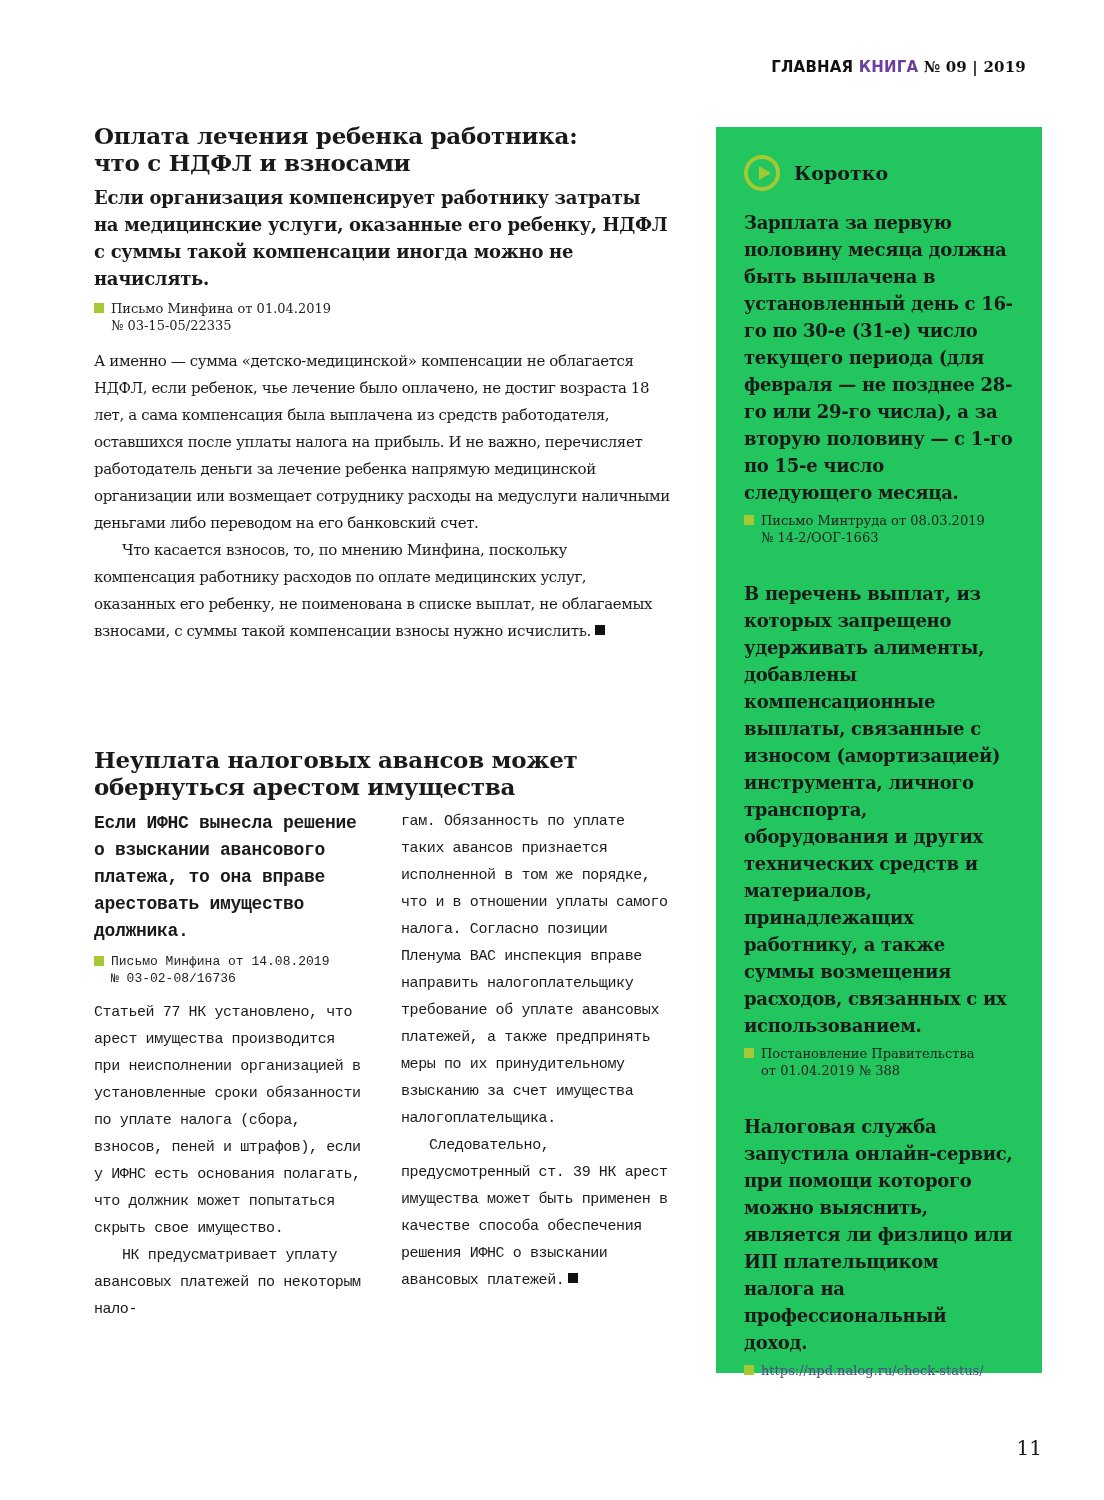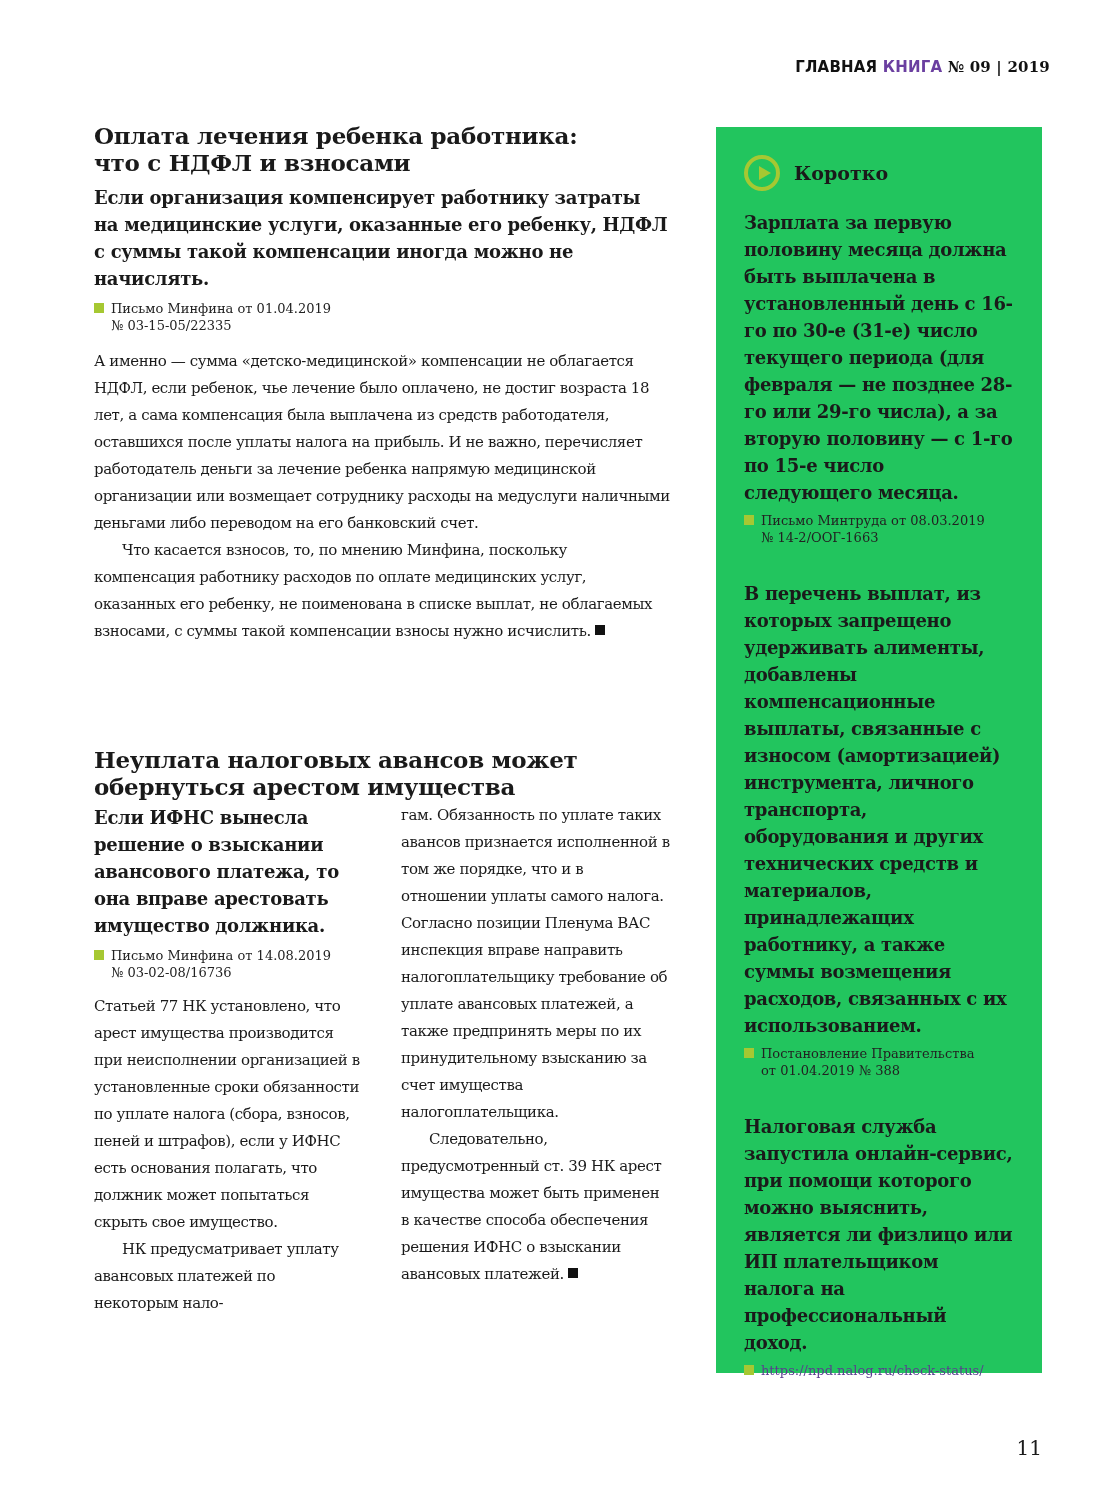--- a/index.html
+++ b/index.html
@@ -1,33 +1,33 @@
 <!DOCTYPE html>
 <html><head>
 <meta charset="utf-8">
 <style>
   html, body { margin: 0; padding: 0; }
   body { width: 1104px; height: 1500px; background: #ffffff; position: relative; overflow: hidden; color: #1a1a1a; font-family: "DejaVu Serif", serif; }
-  .header { position: absolute; right: 54px; top: 58px; font-family: "DejaVu Sans", sans-serif; font-size: 15px; font-weight: bold; letter-spacing: 0.2px; }
+  .header { position: absolute; right: 78px; top: 58px; font-family: "DejaVu Sans", sans-serif; font-size: 15px; font-weight: bold; letter-spacing: 0.2px; }
   .header .brand1 { color: #111; }
   .header .brand2 { color: #6b3fa0; }
   .header .issue { font-family: "DejaVu Serif", serif; color: #111; }
 
   .main { position: absolute; left: 94px; top: 122px; width: 576px; }
   h2 { font-family: "DejaVu Serif", serif; font-weight: bold; font-size: 23px; line-height: 27px; margin: 0; letter-spacing: -0.3px; }
   .lead { font-weight: bold; font-size: 18px; line-height: 27px; margin: 8px 0 0 0; letter-spacing: -0.3px; }
   .source { display: flex; align-items: flex-start; margin-top: 8px; font-size: 13px; line-height: 17px; color: #222; }
   .source .mark { width: 10px; height: 10px; background: #a6c832; margin: 3px 7px 0 0; flex: none; }
   .body { font-size: 15px; line-height: 27px; margin: 0; letter-spacing: -0.4px; }
   .body.indent { text-indent: 28px; }
   .endmark { display: inline-block; width: 10px; height: 10px; background: #111; margin-left: 4px; vertical-align: 1px; }
 
   .article1 .body:first-of-type { margin-top: 14px; }
   .article2 { position: absolute; left: 94px; top: 746px; width: 576px; }
-  .cols { display: flex; gap: 38px; margin-top: 2px; }
+  .cols { display: flex; gap: 38px; margin-top: 8px; font-family: Liberation Mono, monospace; }
   .col { width: 272px; }
   .col .lead { margin-top: 2px; }
 
   .sidebar { position: absolute; left: 716px; top: 127px; width: 326px; height: 1246px; background: #22c55e; }
   .side-inner { padding: 28px 28px 0 28px; }
   .side-head { display: flex; align-items: center; }
   .play { width: 36px; height: 36px; border: 4px solid #a6c832; border-radius: 50%; box-sizing: border-box; position: relative; flex: none; }
   .play::after { content: ""; position: absolute; left: 11px; top: 7px; border-left: 12px solid #a6c832; border-top: 7px solid transparent; border-bottom: 7px solid transparent; }
   .side-title { font-weight: bold; font-size: 19px; margin-left: 14px; }
   .side-text { font-weight: bold; font-size: 18px; line-height: 27px; margin: 0; letter-spacing: -0.3px; }

